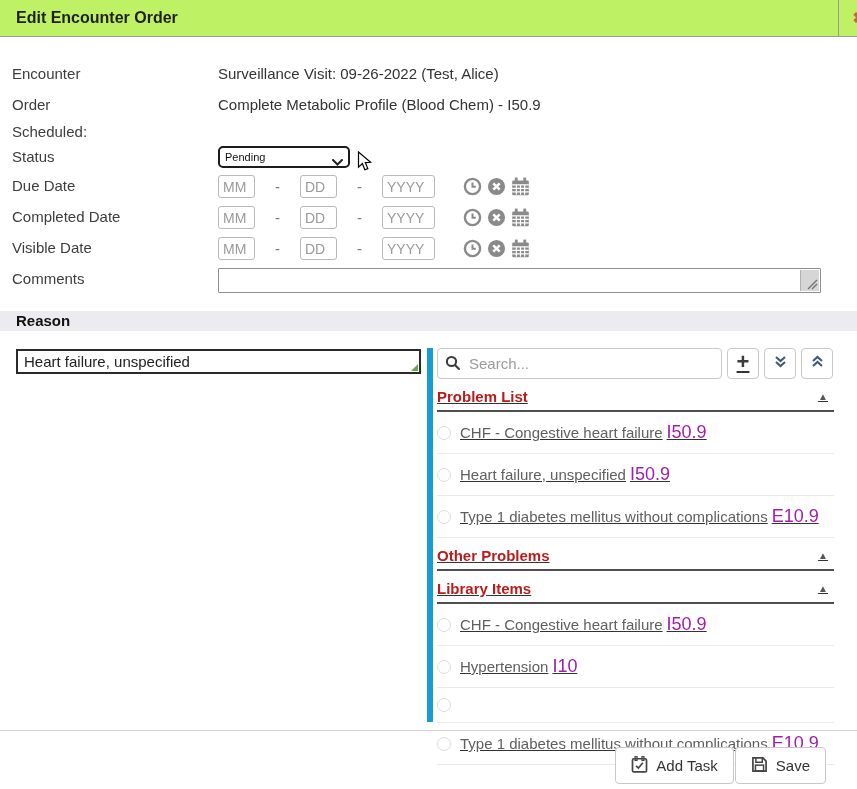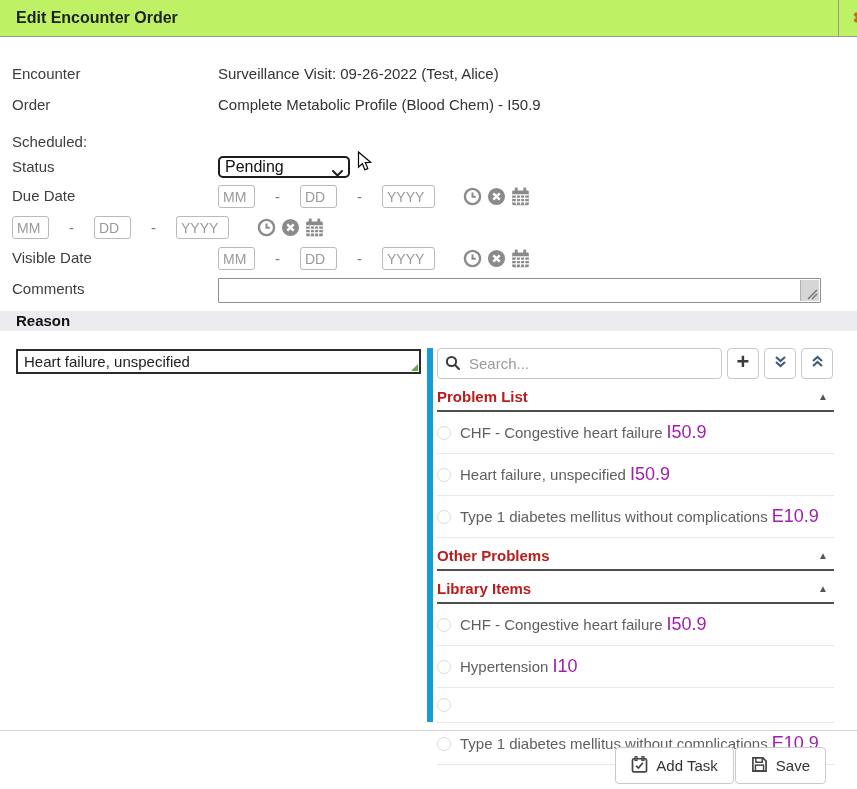--- a/index.html
+++ b/index.html
@@ -16,29 +16,29 @@
     border-left:1px solid #9a9a9a; overflow:hidden; cursor:pointer; }
   .dlg-close span { position:absolute; right:-8px; top:9px; font-size:15px;
     font-weight:bold; color:#c06a2e; }
 
   
   .form { position:absolute; top:38px; left:0; right:0; padding:25px 24px 0 12px; font-size:15px; }
   .frow { display:flex; align-items:flex-start; }
   .frow .flabel { flex:0 0 206px; color:#3d3d3d; padding-top:2px; }
   .frow .fvalue { color:#333; padding-top:2px; }
   .r-enc { margin-bottom:12px; }
-  .r-ord { margin-bottom:18px; }
+  .r-ord { margin-bottom:8px; }
   .r-sch { margin-bottom:3px; min-height:22px; }
   .r-sta { margin-bottom:7px; }
   .r-date { margin-bottom:8px; }
   .r-com { margin-bottom:0; }
 
   .select-wrap { position:relative; display:inline-block; }
   .status-select { width:132px; height:22px; border:2px solid #1c1c1c; border-radius:5px;
-    background:#fff; font-size:16px; padding:0 5px; line-height:18px; color:#111;
+    background:#fff; font-size:11px; padding:0 5px; line-height:18px; color:#111;
     display:flex; align-items:center; cursor:default; }
   .status-select .chev { position:absolute; right:7px; top:7px; }
 
   .date-group { display:flex; align-items:center; gap:20px; }
   .date-group input { height:23px; border:1px solid #b9b9b9; border-radius:3px;
     font-size:14px; padding:0 4px; color:#333; font-family:"Liberation Sans",sans-serif; }
   .date-group input::placeholder { color:#9a9a9a; }
   .inp-mm, .inp-dd { width:37px; }
   .inp-yyyy { width:53px; }
   .date-sep { color:#777; margin:0 0px; }
@@ -60,21 +60,21 @@
   
   .reason-input { position:absolute; left:16px; top:349px; width:405px; height:25px;
     border:2px solid #2a2a2a; background:#fff; font-size:15px; color:#222;
     padding:2px 6px; overflow:hidden; white-space:nowrap; }
   .reason-input .grip-green { position:absolute; right:1px; bottom:1px; width:0; height:0;
     border-left:7px solid transparent; border-bottom:7px solid #67a84e; }
 
   .blue-bar { position:absolute; left:427px; top:348px; width:6px; height:374px;
     background:#169bd5; }
 
-  .right-pane { position:absolute; left:437px; top:348px; width:397px; }
+  .right-pane { position:absolute; left:437px; top:348px; width:397px;text-decoration:underline; }
   .search-row { display:flex; gap:5px; margin-bottom:0; }
   .search-box { position:relative; flex:0 0 285px; }
   .search-box input { width:100%; height:31px; border:1px solid #c8c8c8; border-radius:4px;
     padding:0 8px 0 31px; font-size:15px; color:#333; font-family:"Liberation Sans",sans-serif; }
   .search-box input::placeholder { color:#9a9a9a; }
   .search-box .mag { position:absolute; left:8px; top:7px; }
   .icon-btn { width:32px; height:31px; border:1px solid #c8c8c8; border-radius:4px;
     background:#fff; display:inline-flex; align-items:center; justify-content:center; cursor:pointer; }
   .icon-btn.plus { font-size:22px; font-weight:bold; color:#3c3c3c; line-height:1; padding-bottom:3px; }
 
@@ -174,20 +174,21 @@
                   <rect x="1" y="3" width="14" height="12.3" rx="1" fill="#8a8a8a"></rect>
                   <path d="M1,6.6 H15 M1,9.6 H15 M1,12.6 H15 M4.5,6.6 V15 M8,6.6 V15 M11.5,6.6 V15" stroke="#fff" stroke-width="1"></path>
                 </svg>
             </span>
           </span>
         </div>
       </div>
     </div>
 
     <div class="frow r-date">
+      <div class="flabel">Completed Date</div>
       <div class="fvalue" style="padding-top:0;">
         <div class="date-group">
           <input class="inp-mm" placeholder="MM" style="">
           <span class="date-sep">-</span>
           <input class="inp-dd" placeholder="DD" style="">
           <span class="date-sep">-</span>
           <input class="inp-yyyy" placeholder="YYYY" style="">
           <span class="date-icons">
             <span class="icbtn">
               <svg width="19" height="19" viewBox="0 0 16 16">

